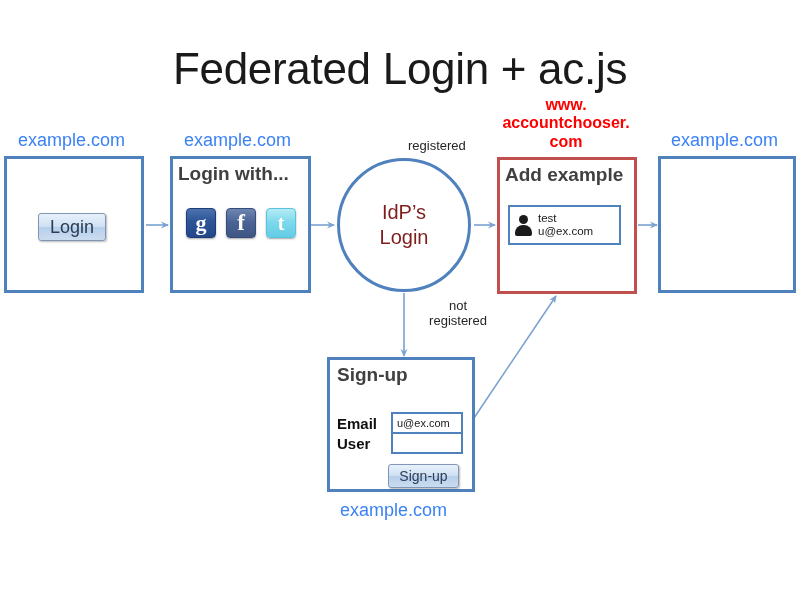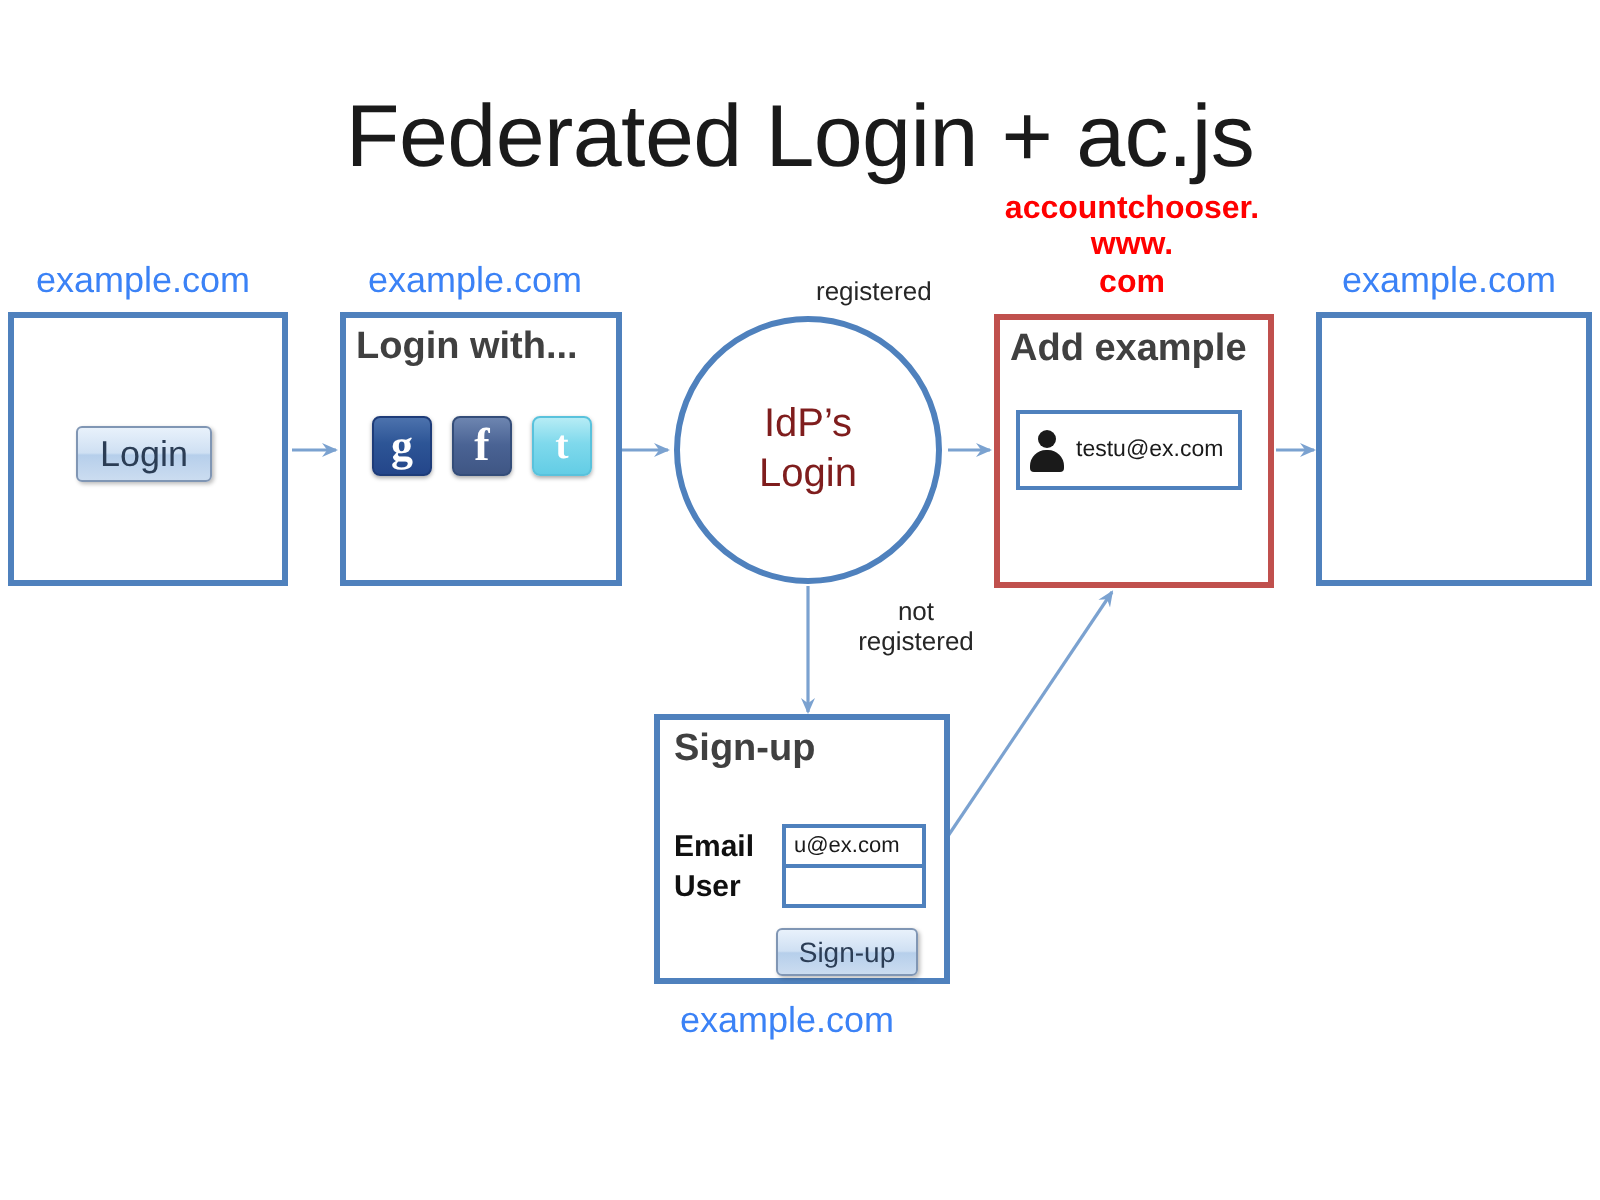--- a/index.html
+++ b/index.html
@@ -187,21 +187,21 @@
     position: absolute;
     left: 0px;
     top: 11px;
     width: 17px;
     height: 11px;
     background: #1a1a1a;
     border-radius: 8px 8px 2px 2px;
   }
   .acct-lines {
     display: flex;
-    flex-direction: row;
+    flex-direction: column;
     line-height: 1.12;
   }
   .acct-lines span {
     font-size: 11.5px;
     color: #1a1a1a;
   }
 
   
   .form-row {
     position: absolute;
@@ -284,22 +284,22 @@
     <span>IdP’s</span>
     <span>Login</span>
   </div>
   <div class="flow-label" style="left:408px; top:139px;">registered</div>
   <div class="flow-label" style="left:412px; top:299px; width:92px;">
     <div>not</div>
     <div>registered</div>
   </div>
 
   <div class="red-label" style="left:495px; top:96px; width:142px;">
+    <div>www.</div>
     <div>accountchooser.</div>
-    <div>www.</div>
     <div>com</div>
   </div>
   <div class="win red" style="left:497px; top:157px; width:140px; height:137px;">
   </div>
   <div class="win-title" style="left:505px; top:164px;">Add example</div>
   <div id="account-card">
     <div id="person-icon">
       <div class="head"></div>
       <div class="body"></div>
     </div>

